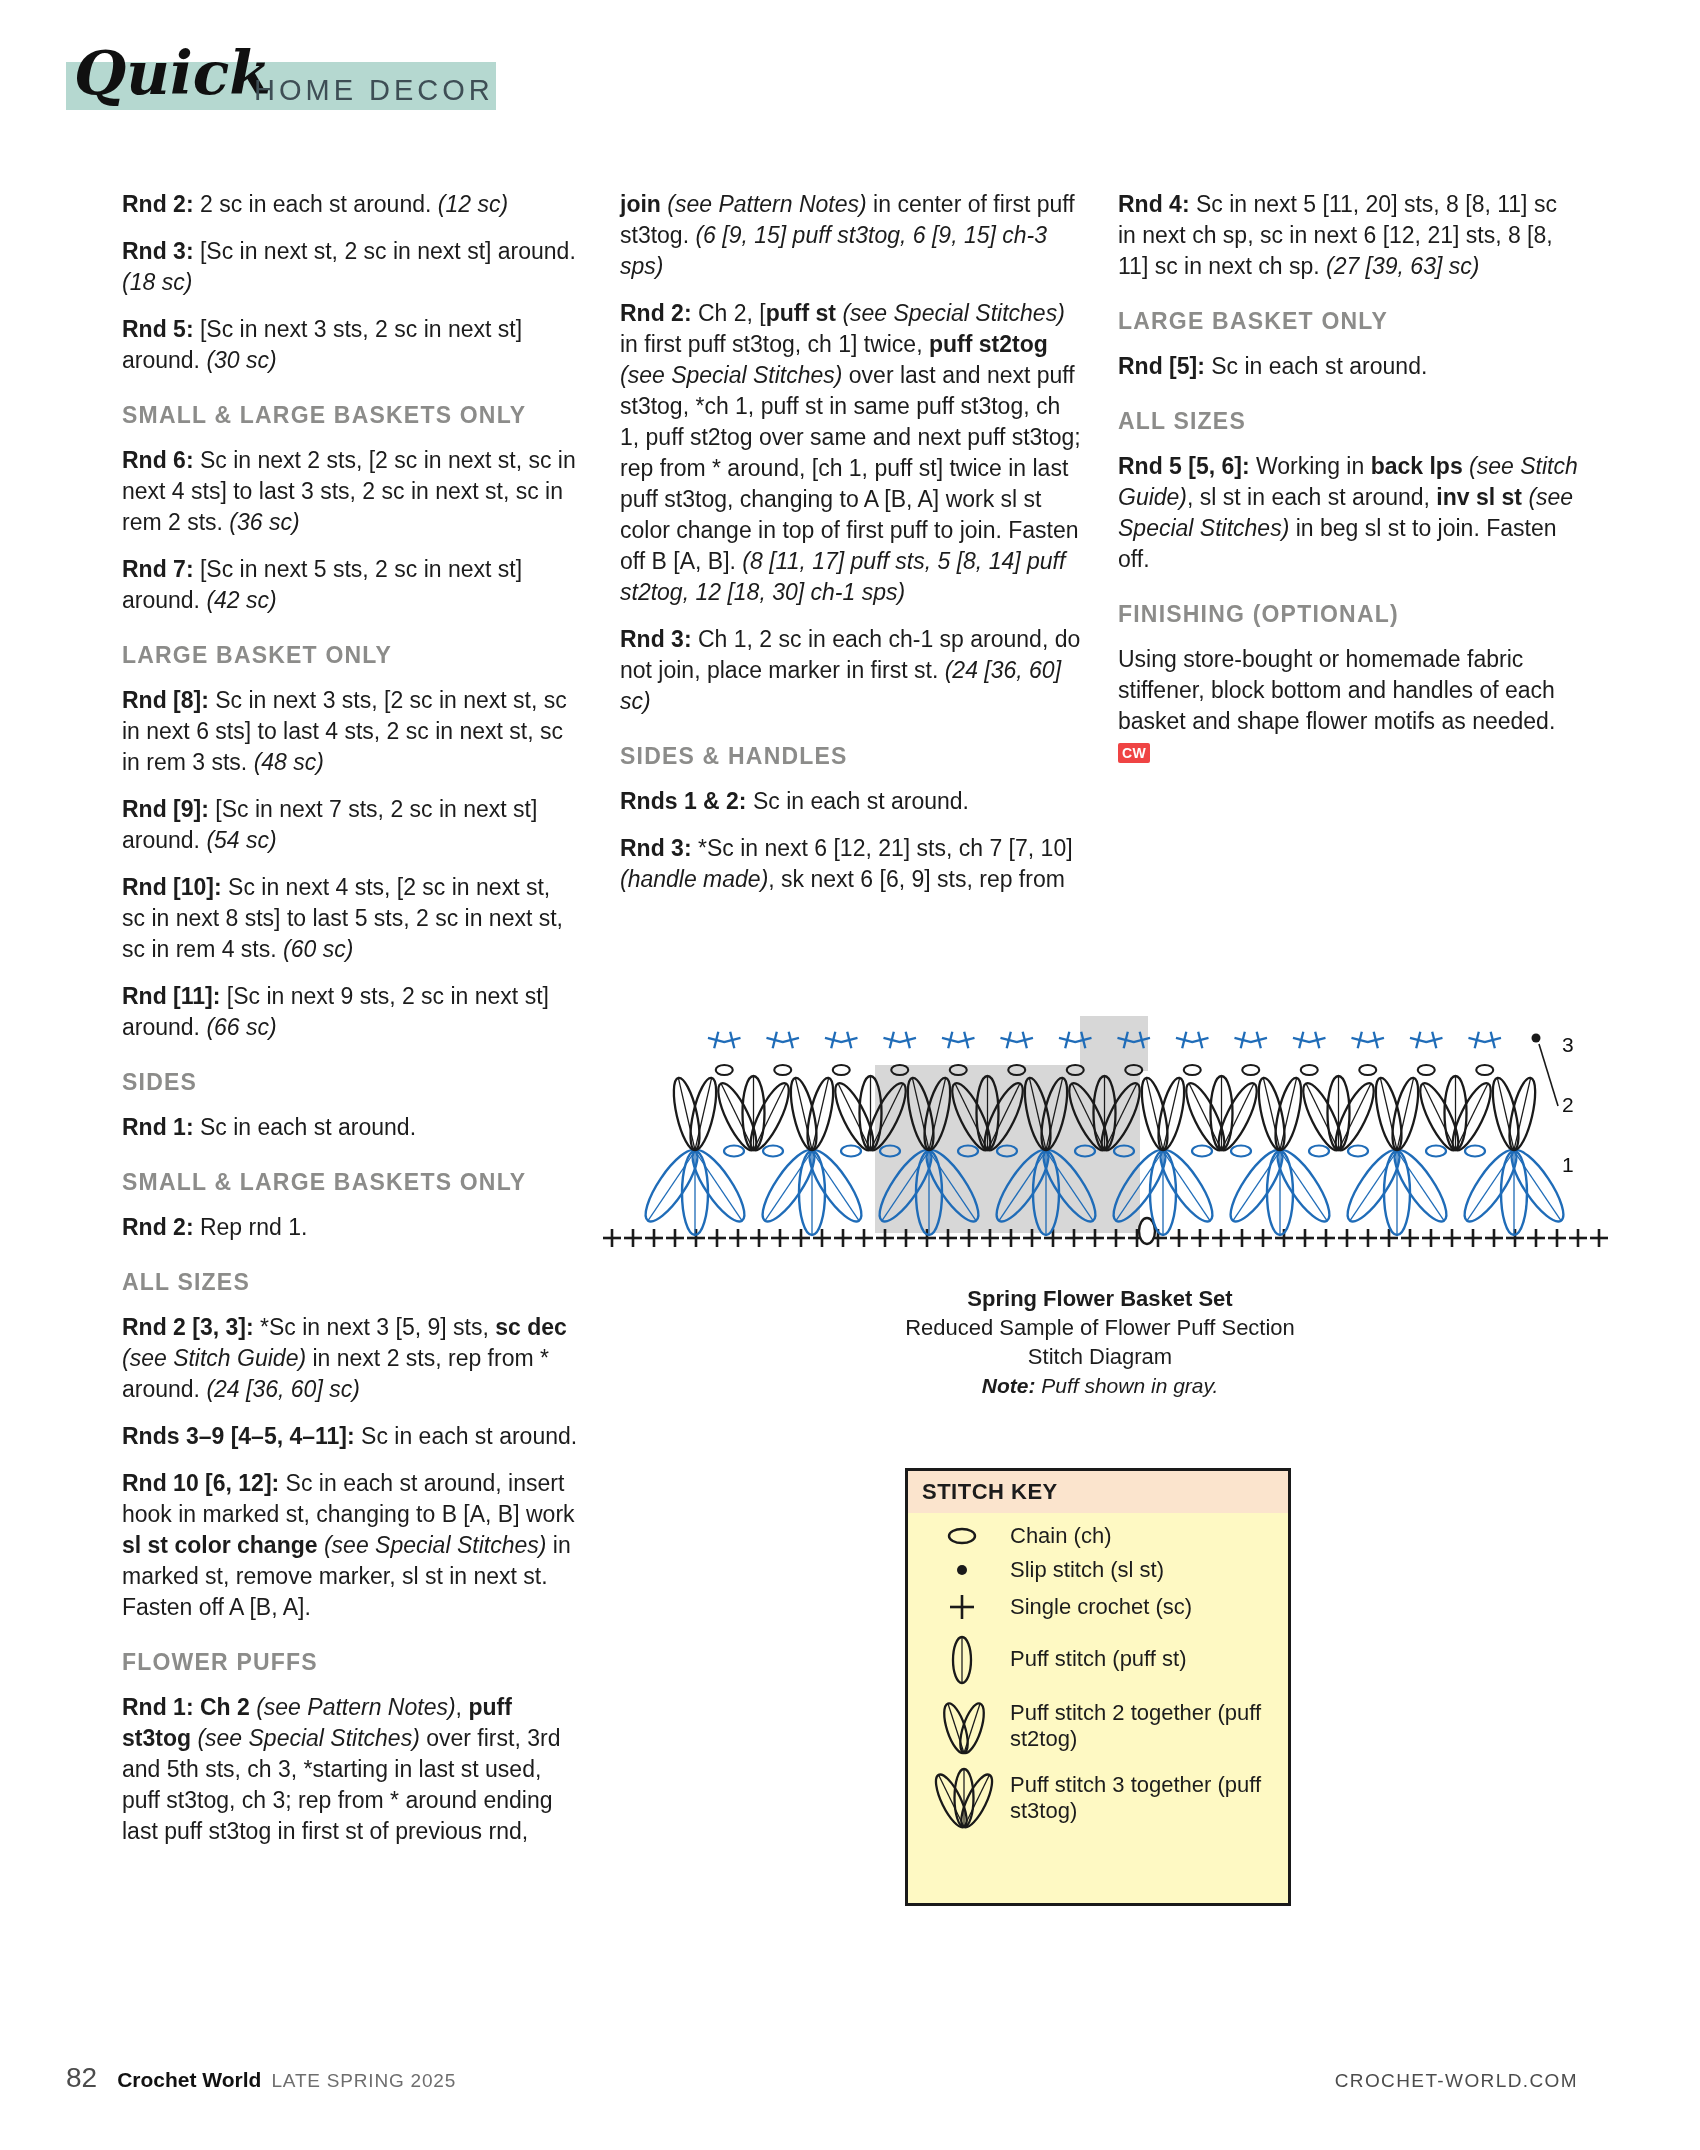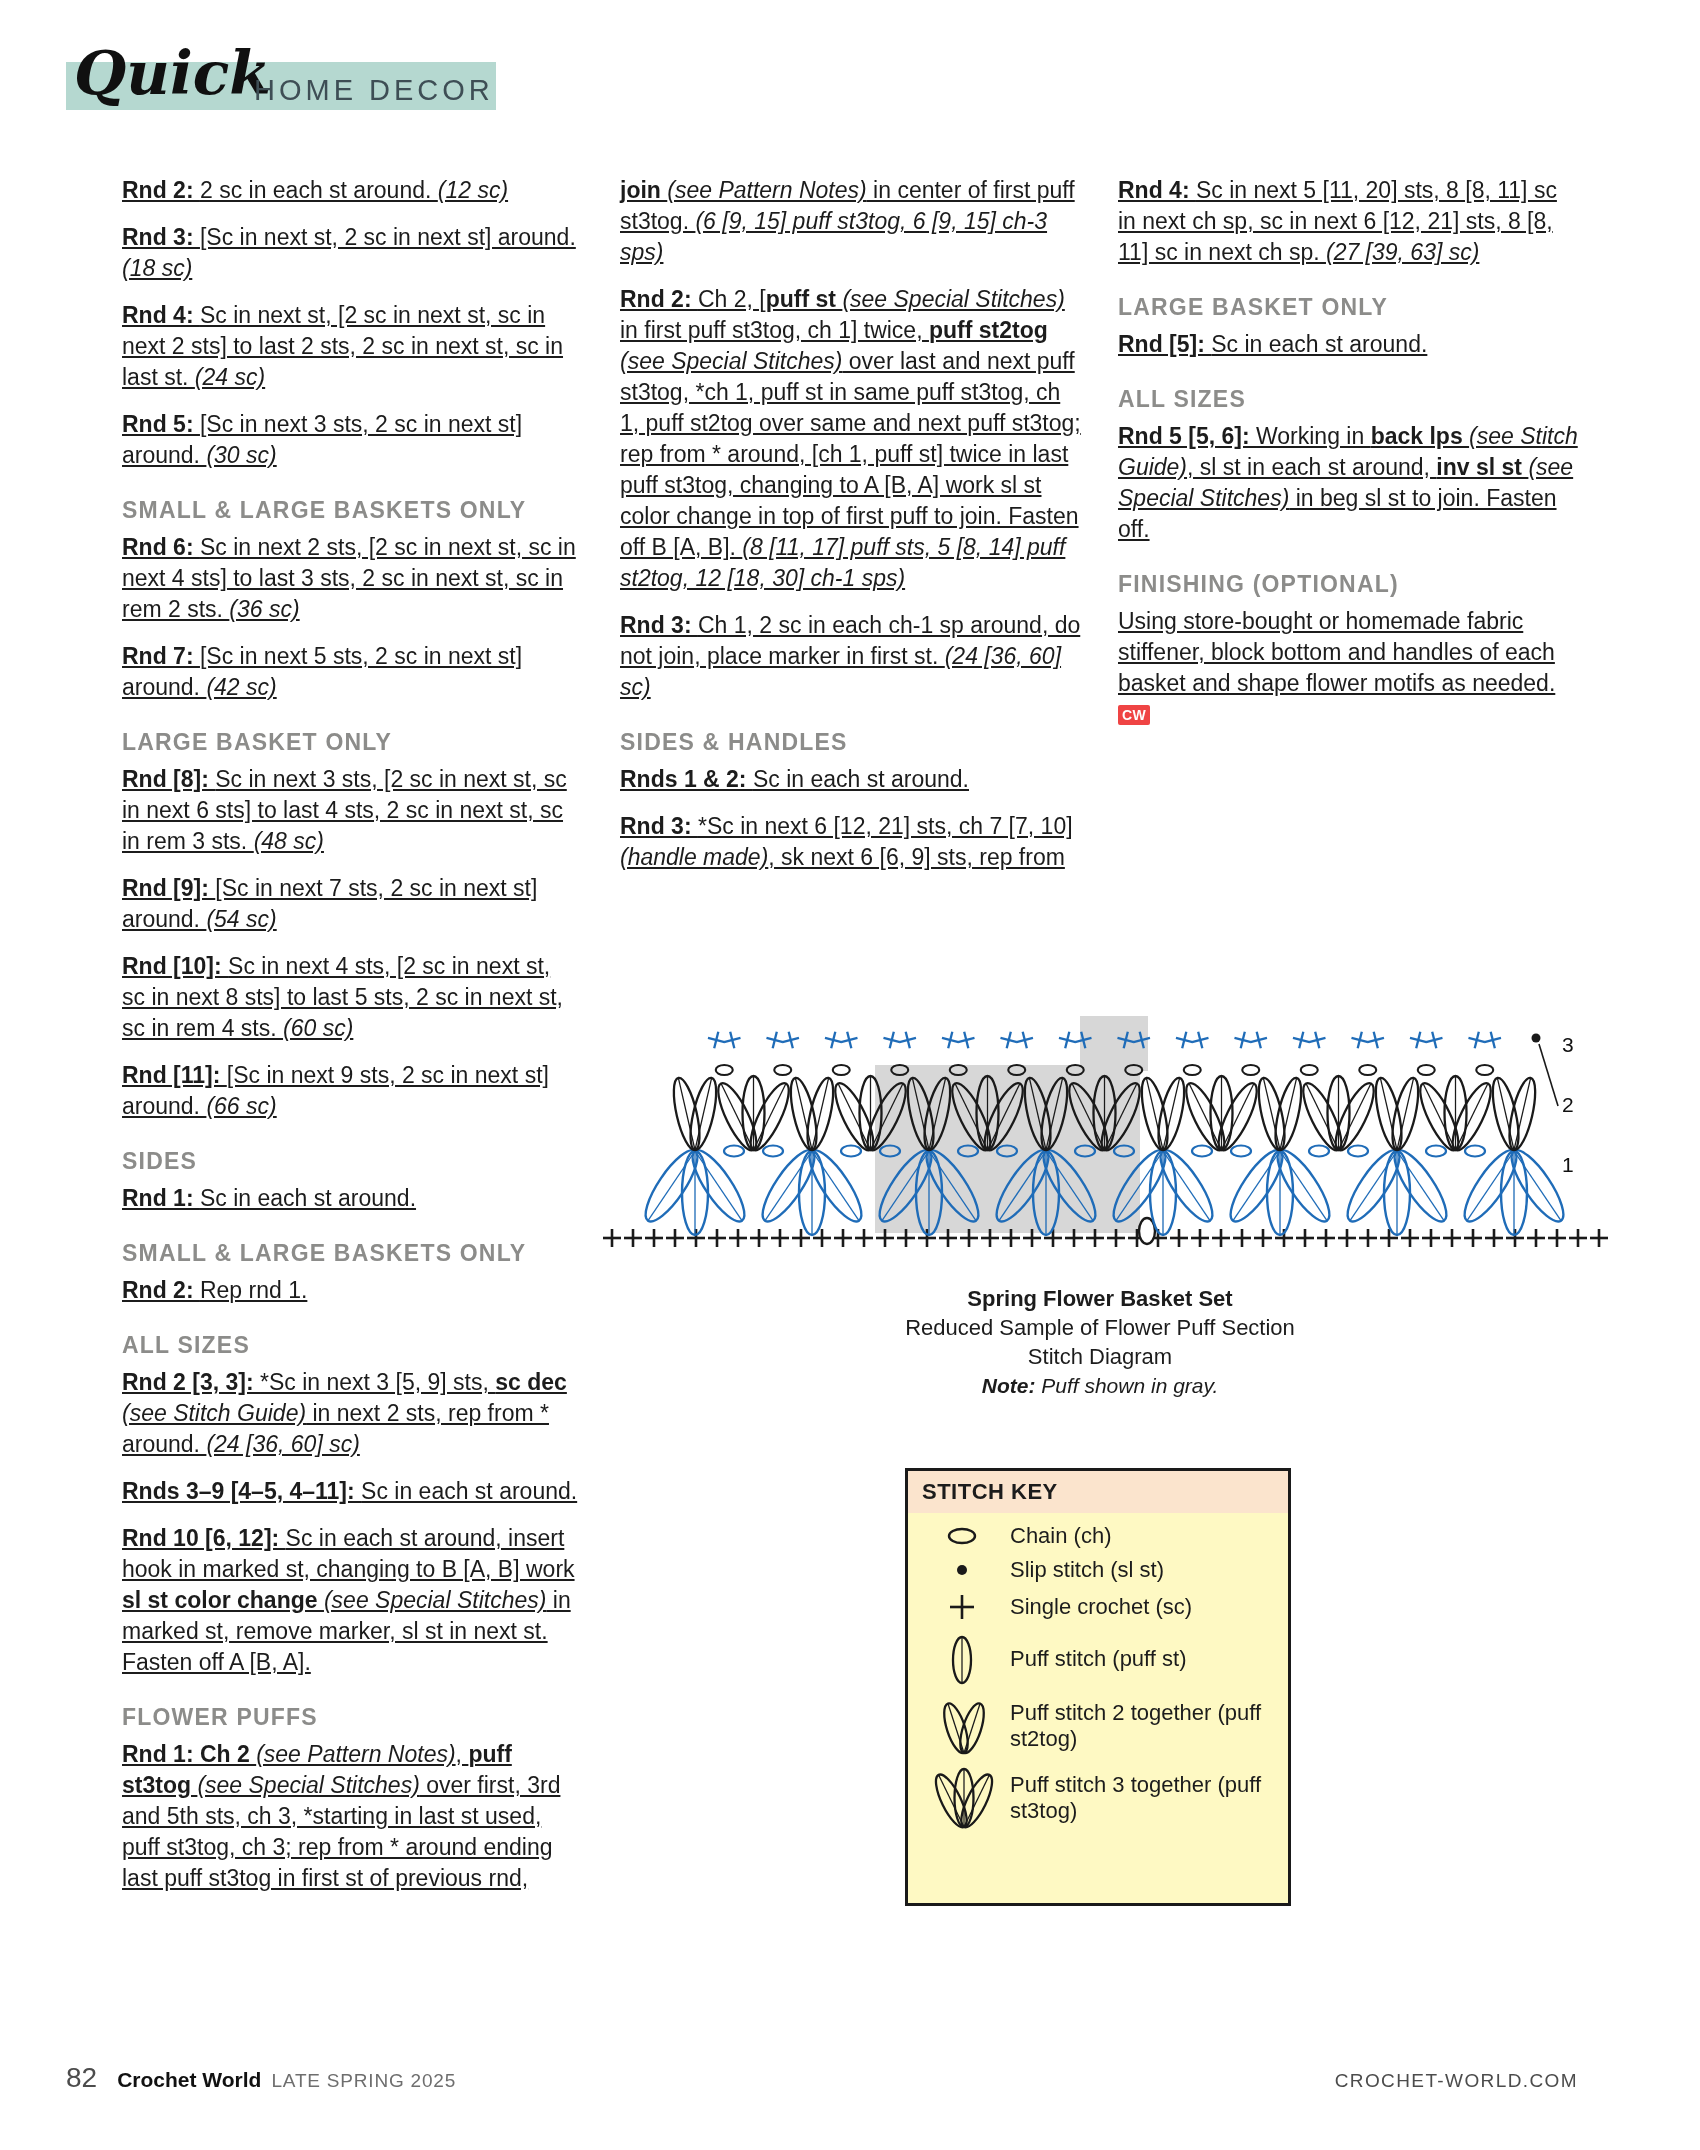--- a/index.html
+++ b/index.html
@@ -11,21 +11,21 @@
   .quick-script{position:absolute;left:74px;top:38px;font-family:"DejaVu Serif",serif;
                 font-style:italic;font-weight:700;font-size:60px;color:#101010;}
   .home-decor{position:absolute;left:254px;top:74px;font-size:29px;letter-spacing:4px;
               color:#3e4e55;}
 
   
   .col{position:absolute;top:175px;font-size:23px;line-height:31px;}
   .col1{left:122px;width:456px;}
   .col2{left:620px;width:464px;}
   .col3{left:1118px;width:462px;}
-  .para{margin:0 0 16px 0;text-decoration:underline;}
+  .para{margin:14px 0 16px 0;}
   .col-heading{color:#8c8c8a;font-weight:700;font-size:23px;letter-spacing:1.2px;margin:24px 0 6px 0;}
   .b{font-weight:700;}
   .i{font-style:italic;}
   .bi{font-weight:700;font-style:italic;}
   .cw-mark{display:inline-block;background:#ef4444;color:#ffffff;font-weight:700;font-size:14px;
            line-height:1;padding:3px 4px;border-radius:2px;vertical-align:2px;letter-spacing:.5px;}
 
   
   .diagram{position:absolute;left:600px;top:960px;width:1020px;height:310px;}
   .caption{position:absolute;left:650px;top:1284px;width:900px;text-align:center;
@@ -56,21 +56,20 @@
 
 <div class="page">
 
   <div class="header-band"></div>
   <div class="quick-script">Quick</div>
   <div class="home-decor">HOME DECOR</div>
 
   <div class="col col1">
       <p class="para"><span class="b">Rnd 2: </span><span>2 sc in each st around. </span><span class="i">(12 sc)</span></p>
       <p class="para"><span class="b">Rnd 3: </span><span>[Sc in next st, 2 sc in next st] around. </span><span class="i">(18 sc)</span></p>
-      <p class="para"><span class="b">Rnd 4: </span><span>Sc in next st, [2 sc in next st, sc in next 2 sts] to last 2 sts, 2 sc in next st, sc in last st. </span><span class="i">(24 sc)</span></p>
       <p class="para"><span class="b">Rnd 5: </span><span>[Sc in next 3 sts, 2 sc in next st] around. </span><span class="i">(30 sc)</span></p>
       <div class="col-heading">SMALL &amp; LARGE BASKETS ONLY</div>
       <p class="para"><span class="b">Rnd 6: </span><span>Sc in next 2 sts, [2 sc in next st, sc in next 4 sts] to last 3 sts, 2 sc in next st, sc in rem 2 sts. </span><span class="i">(36 sc)</span></p>
       <p class="para"><span class="b">Rnd 7: </span><span>[Sc in next 5 sts, 2 sc in next st] around. </span><span class="i">(42 sc)</span></p>
       <div class="col-heading">LARGE BASKET ONLY</div>
       <p class="para"><span class="b">Rnd [8]: </span><span>Sc in next 3 sts, [2 sc in next st, sc in next 6 sts] to last 4 sts, 2 sc in next st, sc in rem 3 sts. </span><span class="i">(48 sc)</span></p>
       <p class="para"><span class="b">Rnd [9]: </span><span>[Sc in next 7 sts, 2 sc in next st] around. </span><span class="i">(54 sc)</span></p>
       <p class="para"><span class="b">Rnd [10]: </span><span>Sc in next 4 sts, [2 sc in next st, sc in next 8 sts] to last 5 sts, 2 sc in next st, sc in rem 4 sts. </span><span class="i">(60 sc)</span></p>
       <p class="para"><span class="b">Rnd [11]: </span><span>[Sc in next 9 sts, 2 sc in next st] around. </span><span class="i">(66 sc)</span></p>
       <div class="col-heading">SIDES</div>

